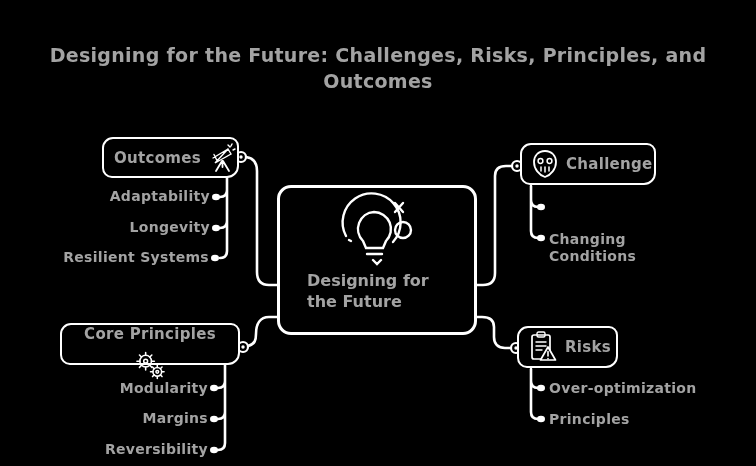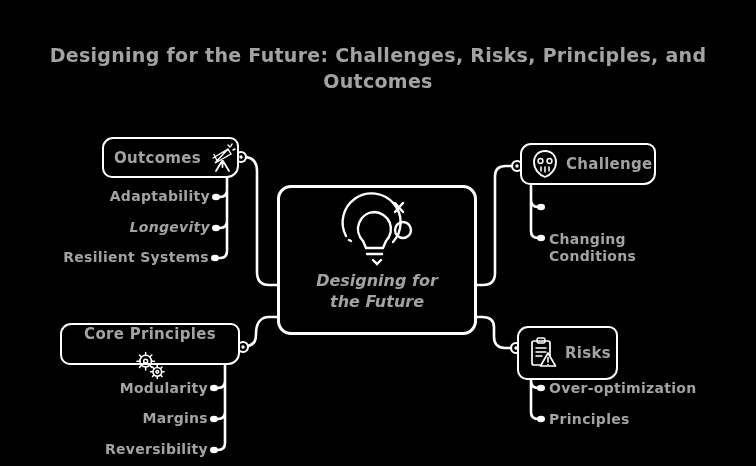--- a/index.html
+++ b/index.html
@@ -16,21 +16,21 @@
     position:absolute;display:flex;align-items:center;gap:8px;
     border:2.5px solid #fff;border-radius:11px 9px 12px 10px;background:#000;
     box-sizing:border-box;padding:0 10px;font-size:15px;letter-spacing:.3px;white-space:nowrap;
   }
   .node .lbl{flex:1;text-align:center;}
   .central{
     position:absolute;left:277px;top:185px;width:200px;height:150px;
     border:3px solid #fff;border-radius:14px;background:#000;box-sizing:border-box;
     display:flex;flex-direction:column;align-items:center;
   }
-  .central .lbl{font-size:16px;line-height:21px;text-align:center;width:140px;margin-top:4px;font-style:italic;}
+  .central .lbl{font-size:16px;line-height:21px;width:140px;margin-top:4px;}
   .child{
     position:absolute;font-size:14px;line-height:17px;letter-spacing:.3px;white-space:nowrap;
   }
   .child.left{}
   .child.wrap{white-space:normal;width:112px;}
   .icon{display:block;flex:0 0 auto;}
 </style>
 </head>
 <body>
 
@@ -123,33 +123,33 @@
     <svg class="icon" width="31" height="30" viewBox="0 0 32 30" fill="none" stroke="#fff" stroke-width="1.6" stroke-linecap="round">
       <circle cx="11" cy="10" r="6"></circle>
       <circle cx="11" cy="10" r="2"></circle>
       <path d="M17,10 h3 M11,16 v3 M11,4 V1 M5,10 H2 M15.3,14.3 l2.1,2.1 M15.3,5.7 l2.1,-2.1 M6.7,14.3 l-2.1,2.1 M6.7,5.7 L4.6,3.6"></path>
       <circle cx="23" cy="21" r="4.5"></circle>
       <circle cx="23" cy="21" r="1.4"></circle>
       <path d="M27.5,21 H30 M23,25.5 V28 M23,16.5 V14 M18.5,21 H16 M26.2,24.2 l1.7,1.7 M26.2,17.8 l1.7,-1.7 M19.8,24.2 l-1.7,1.7 M19.8,17.8 l-1.7,-1.7"></path>
     </svg>
   </div>
 
-  <div class="node" style="left:517px;top:326px;width:101px;height:54px;">
+  <div class="node" style="left:517px;top:326px;width:101px;height:42px;">
     <svg class="icon" width="28" height="32" viewBox="0 0 28 32" fill="none" stroke="#fff" stroke-width="1.7" stroke-linecap="round" stroke-linejoin="round">
       <rect x="3" y="4" width="18" height="24" rx="2"></rect>
       <rect x="8" y="1" width="8" height="5" rx="1.5" stroke-width="1.4"></rect>
       <path d="M7,11 h10 M7,15 h10 M7,19 h6" stroke-width="1.4"></path>
       <path d="M19,16 L26.5,29 H11.5 Z" fill="#000"></path>
       <path d="M19,20.5 v4.5 M19,27.5 v0.2" stroke-width="1.6"></path>
     </svg>
     <span class="lbl">Risks</span>
   </div>
 
   <div class="child left" style="right:546px;top:188px;">Adaptability</div>
-  <div class="child left" style="right:546px;top:219px;font-style:italic;">Longevity</div>
+  <div class="child left" style="right:546px;top:219px;">Longevity</div>
   <div class="child left" style="right:547px;top:249px;">Resilient Systems</div>
 
   <div class="child left" style="right:548px;top:380px;">Modularity</div>
   <div class="child left" style="right:548px;top:410px;">Margins</div>
   <div class="child left" style="right:548px;top:441px;">Reversibility</div>
 
   <div class="child wrap" style="left:549px;top:231px;">Changing Conditions</div>
 
   <div class="child" style="left:549px;top:380px;">Over-optimization</div>
   <div class="child" style="left:549px;top:411px;">Principles</div>

